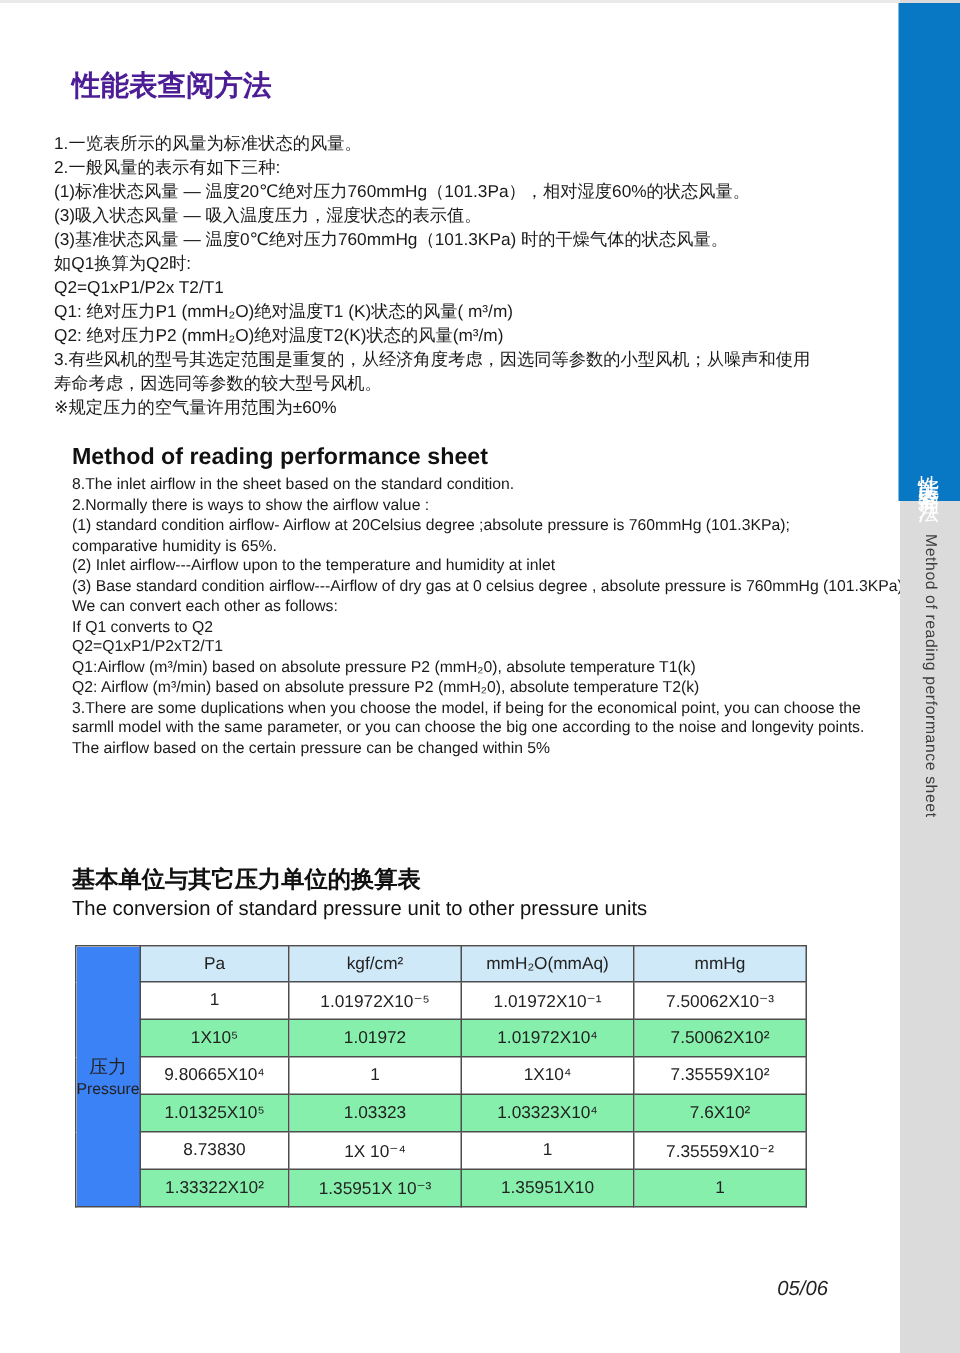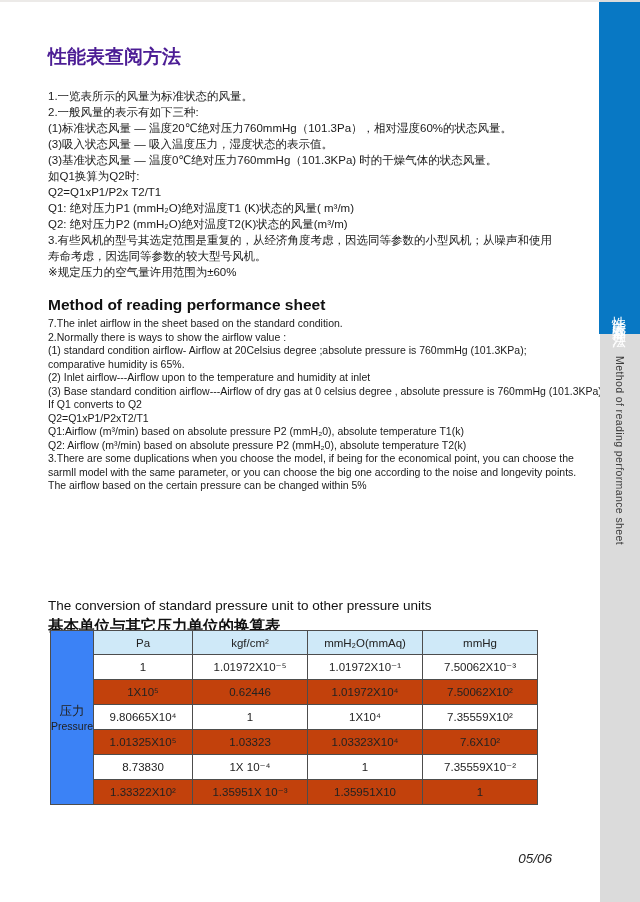--- a/index.html
+++ b/index.html
@@ -14,40 +14,40 @@
   .tab-text { position:absolute; bottom:8px; left:50%; transform:translateX(-50%);
               writing-mode:vertical-rl; text-orientation:upright;
               color:#ffffff; font-size:14px; letter-spacing:3px; font-weight:400; }
   .strip-text { position:absolute; left:0; top:356px; width:40px; text-align:center; }
   .strip-text span { writing-mode:vertical-rl; text-orientation:mixed; display:inline-block;
               color:#3c3c3c; font-size:10.5px; letter-spacing:0.4px; }
 
   
   .title-zh-1 { position:absolute; left:48px; top:44px; font-size:19px; font-weight:bold; color:#4c1d95; }
   .title-en-1 { position:absolute; left:48px; top:296px; font-size:15.5px; font-weight:bold; color:#111; }
-  .title-zh-2 { position:absolute; left:48px; top:576px; font-size:15.5px; font-weight:bold; color:#111;margin-top:40px; }
+  .title-zh-2 { position:absolute; left:48px; top:576px; font-size:15.5px; font-weight:bold; color:#111; }
   .title-en-2 { position:absolute; left:48px; top:598px; font-size:13.5px; font-weight:normal; color:#111; }
 
   
-  .cn-body { position:absolute; left:48px; top:88px; width:530px; font-size:11.5px;
+  .cn-body { position:absolute; left:36px; top:88px; width:530px; font-size:11.5px;
              line-height:16px; color:#1a1a1a; }
   .en-body { position:absolute; left:48px; top:317px; width:535px; font-size:10.5px;
              line-height:13.5px; color:#1a1a1a; }
   .ln { white-space:nowrap; }
 
   
   .conv-table { position:absolute; left:50px; top:630px; border-collapse:collapse;
                 table-layout:fixed; font-size:11.5px; color:#222; }
   .conv-table td { border:1px solid #4d4d4d; text-align:center; vertical-align:middle;
                    padding:0; overflow:hidden; }
   .conv-table { border:1px solid #333; }
   .conv-table .head td { background:#cfe9f8; height:24px; }
   .conv-table .side { background:#c8e6f8; }
   .conv-table .rw td { height:25px; }
-  .conv-table .alt td { background:#c2410c; }
+  .conv-table .alt td { background:#86efac; }
   .conv-table .alt td.side, .conv-table td.side { background:#3b82f6; }
   .side-zh { font-size:12.5px; color:#222; }
   .side-en { font-size:10.5px; color:#222;text-align:center; }
 
   .pagenum { position:absolute; left:470px; top:851px; width:82px; text-align:right;
              font-size:13.5px; color:#222;font-style:italic; }
 </style>
 </head>
 <body>
 
@@ -67,26 +67,27 @@
     <div class="ln">Q1: 绝对压力P1 (mmH₂O)绝对温度T1 (K)状态的风量( m³/m)</div>
     <div class="ln">Q2: 绝对压力P2 (mmH₂O)绝对温度T2(K)状态的风量(m³/m)</div>
     <div class="ln">3.有些风机的型号其选定范围是重复的，从经济角度考虑，因选同等参数的小型风机；从噪声和使用</div>
     <div class="ln">寿命考虑，因选同等参数的较大型号风机。</div>
     <div class="ln">※规定压力的空气量许用范围为±60%</div>
   </div>
 
   <div class="title-en-1">Method of reading performance sheet</div>
 
   <div class="en-body">
-    <div class="ln">7.The inlet airflow in the sheet based on the standard condition.</div>
+    <div class="ln">8.The inlet airflow in the sheet based on the standard condition.</div>
     <div class="ln">2.Normally there is ways to show the airflow value :</div>
     <div class="ln">(1) standard condition airflow- Airflow at 20Celsius degree ;absolute pressure is 760mmHg (101.3KPa);</div>
     <div class="ln">comparative humidity is 65%.</div>
     <div class="ln">(2) Inlet airflow---Airflow upon to the temperature and humidity at inlet</div>
     <div class="ln">(3) Base standard condition airflow---Airflow of dry gas at 0 celsius degree , absolute pressure is 760mmHg (101.3KPa)</div>
+    <div class="ln">We can convert each other as follows:</div>
     <div class="ln">If Q1 converts to Q2</div>
     <div class="ln">Q2=Q1xP1/P2xT2/T1</div>
     <div class="ln">Q1:Airflow (m³/min) based on absolute pressure P2 (mmH₂0), absolute temperature T1(k)</div>
     <div class="ln">Q2: Airflow (m³/min) based on absolute pressure P2 (mmH₂0), absolute temperature T2(k)</div>
     <div class="ln">3.There are some duplications when you choose the model, if being for the economical point, you can choose the</div>
     <div class="ln">sarmll model with the same parameter, or you can choose the big one according to the noise and longevity points.</div>
     <div class="ln">The airflow based on the certain pressure can be changed within 5%</div>
   </div>
 
   <div class="title-zh-2">基本单位与其它压力单位的换算表</div>
@@ -112,21 +113,21 @@
         <td>mmHg</td>
       </tr>
       <tr class="rw">
         <td>1</td>
         <td>1.01972X10⁻⁵</td>
         <td>1.01972X10⁻¹</td>
         <td>7.50062X10⁻³</td>
       </tr>
       <tr class="rw alt">
         <td>1X10⁵</td>
-        <td>0.62446</td>
+        <td>1.01972</td>
         <td>1.01972X10⁴</td>
         <td>7.50062X10²</td>
       </tr>
       <tr class="rw">
         <td>9.80665X10⁴</td>
         <td>1</td>
         <td>1X10⁴</td>
         <td>7.35559X10²</td>
       </tr>
       <tr class="rw alt">

